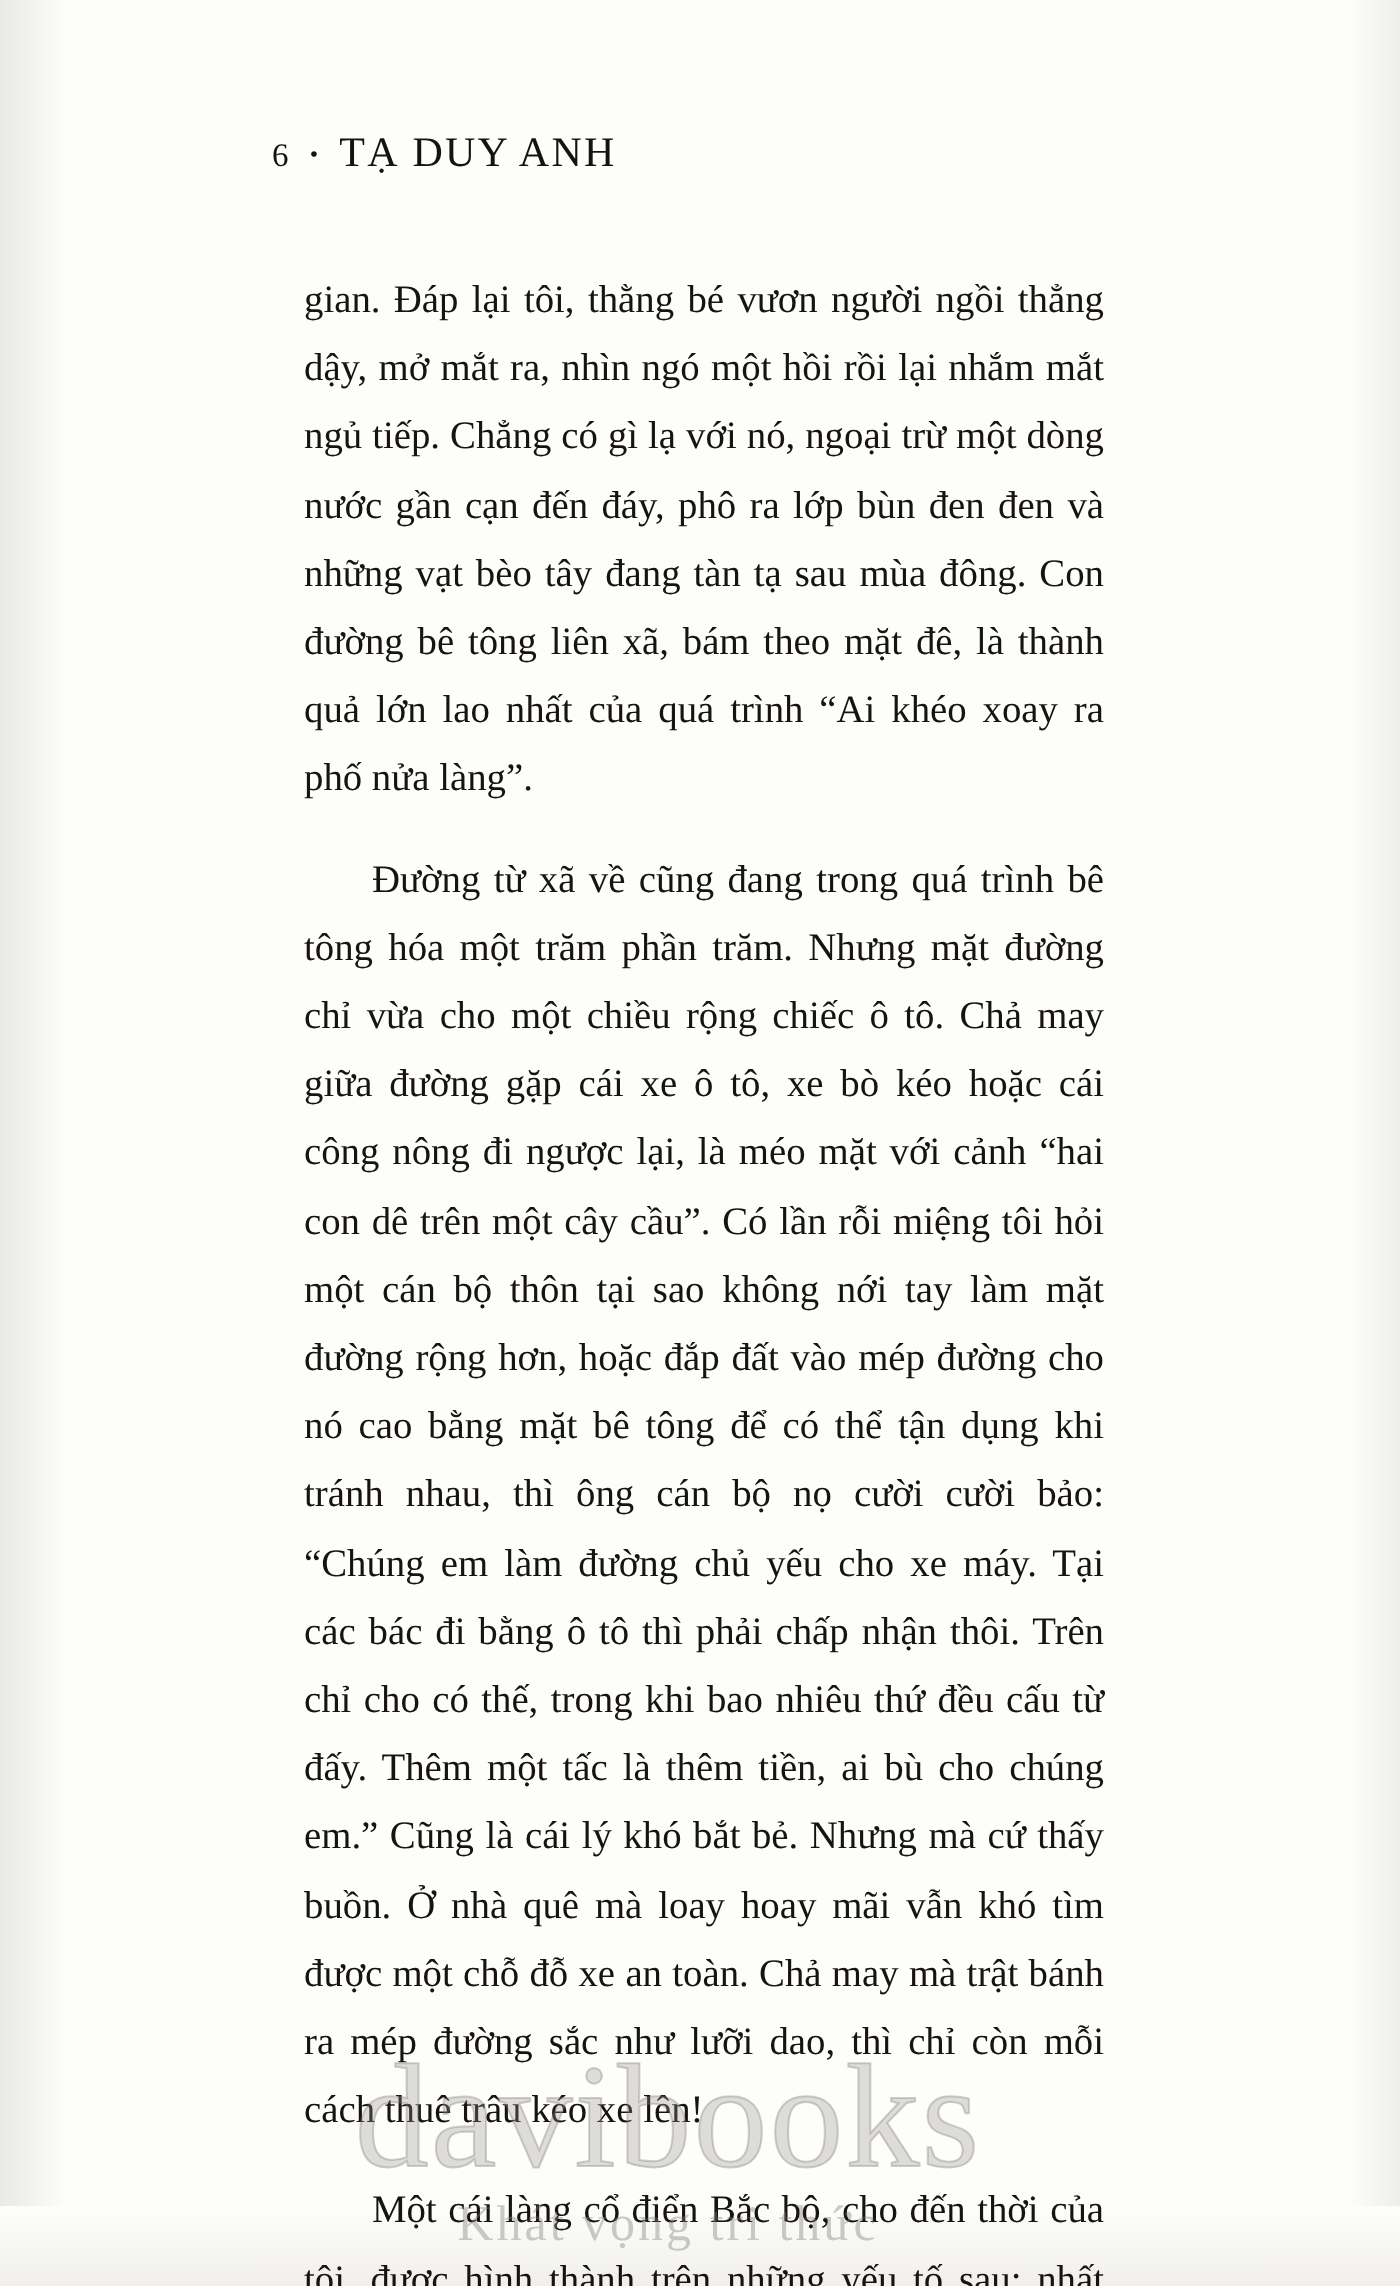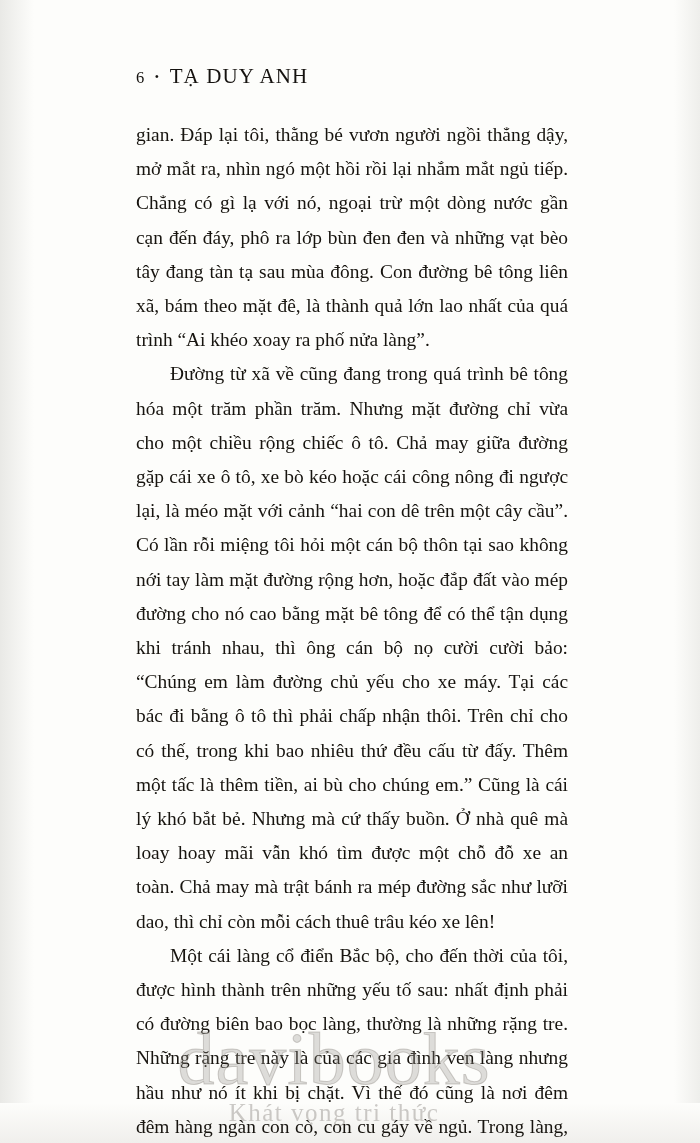--- a/index.html
+++ b/index.html
@@ -80,21 +80,21 @@
     font-family: "Liberation Serif", serif;
     font-size: 19.4px;
     line-height: 34.2px;
     color: #17140f;
     text-align: justify;
     text-justify: inter-word;
     -webkit-hyphens: none;
     hyphens: none;
   }
   .body-text p {
-    margin: 0;
+    margin: 16px;
   }
   .body-text p.indent {
     text-indent: 34px;
   }
 
   
   .watermark {
     position: absolute;
     left: 0;
     bottom: 14px;

